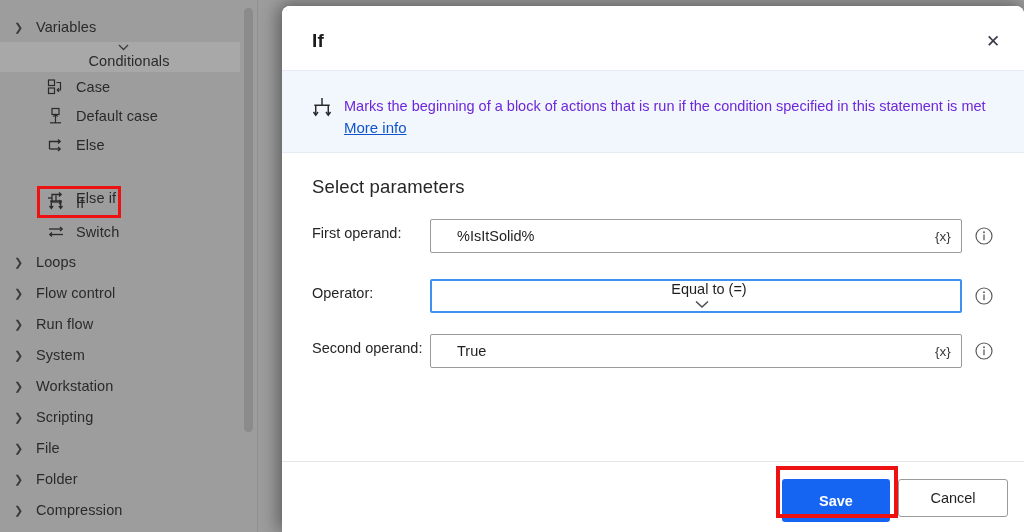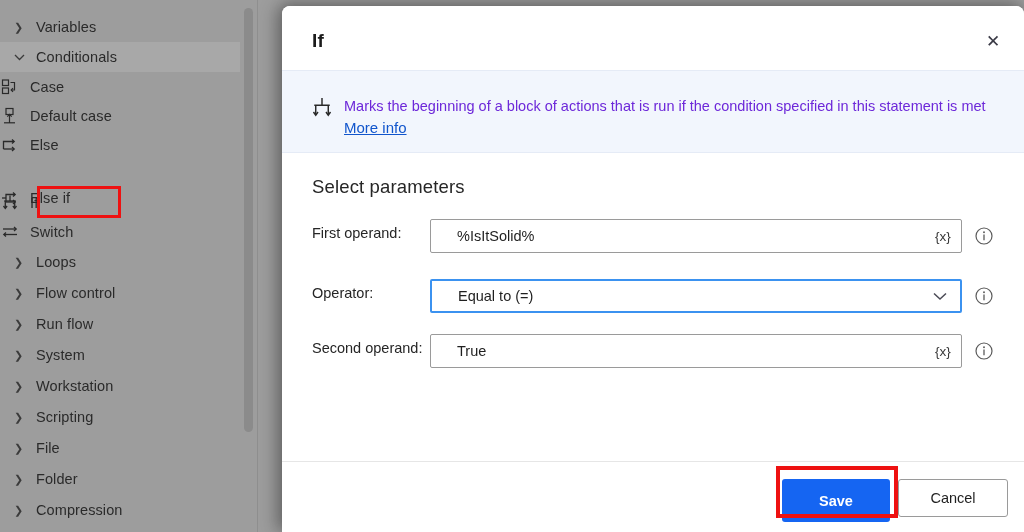--- a/index.html
+++ b/index.html
@@ -49,20 +49,21 @@
     font-size: 11px;
     color: #3b3b3b;
     display: inline-block;
     line-height: 1;
   }
   .side-row .glabel {
     margin-left: 4px;
     letter-spacing: .1px;
   }
   .side-row.item {
+    padding-left: 46px;
   }
   .side-row.item .ilabel {
     margin-left: 10px;
     letter-spacing: .1px;
   }
   .ico {
     width: 20px; height: 20px;
     min-width: 20px;
     display: inline-flex;
     align-items: center;
@@ -225,20 +226,21 @@
     border: 1px solid #9a9a9a;
     border-radius: 2px;
     background: #fff;
     box-sizing: border-box;
     display: flex;
     align-items: center;
     padding-left: 12px;
   }
   .field-box.focused {
     border: 2px solid #3b92f0;
+    flex-direction: column;
   }
   .field-value {
     flex: 1;
     font-size: 14.5px;
     color: #1f1f1f;
     padding-left: 14px;
     border: none;
     outline: none;
     background: transparent;
     font-family: "Liberation Sans", sans-serif;
@@ -334,21 +336,21 @@
 
 <div id="backdrop">
 
   <div id="sidebar">
 
     <div class="side-row group" style="top:12px;">
       <span class="chev">❯</span>
       <span class="glabel">Variables</span>
     </div>
 
-    <div class="side-row group active" style="top:42px;">
+    <div class="side-row group active" style="top:42px;flex-direction:column;">
       <span class="chev">
         <svg width="11" height="8" viewBox="0 0 11 8">
             <polyline points="1,2 5.5,6.5 10,2" fill="none" stroke="#3b3b3b" stroke-width="1.3"></polyline>
           </svg>
       </span>
       <span class="glabel">Conditionals</span>
     </div>
 
     <div class="side-row item" style="top:72px;">
       <span class="ico">

